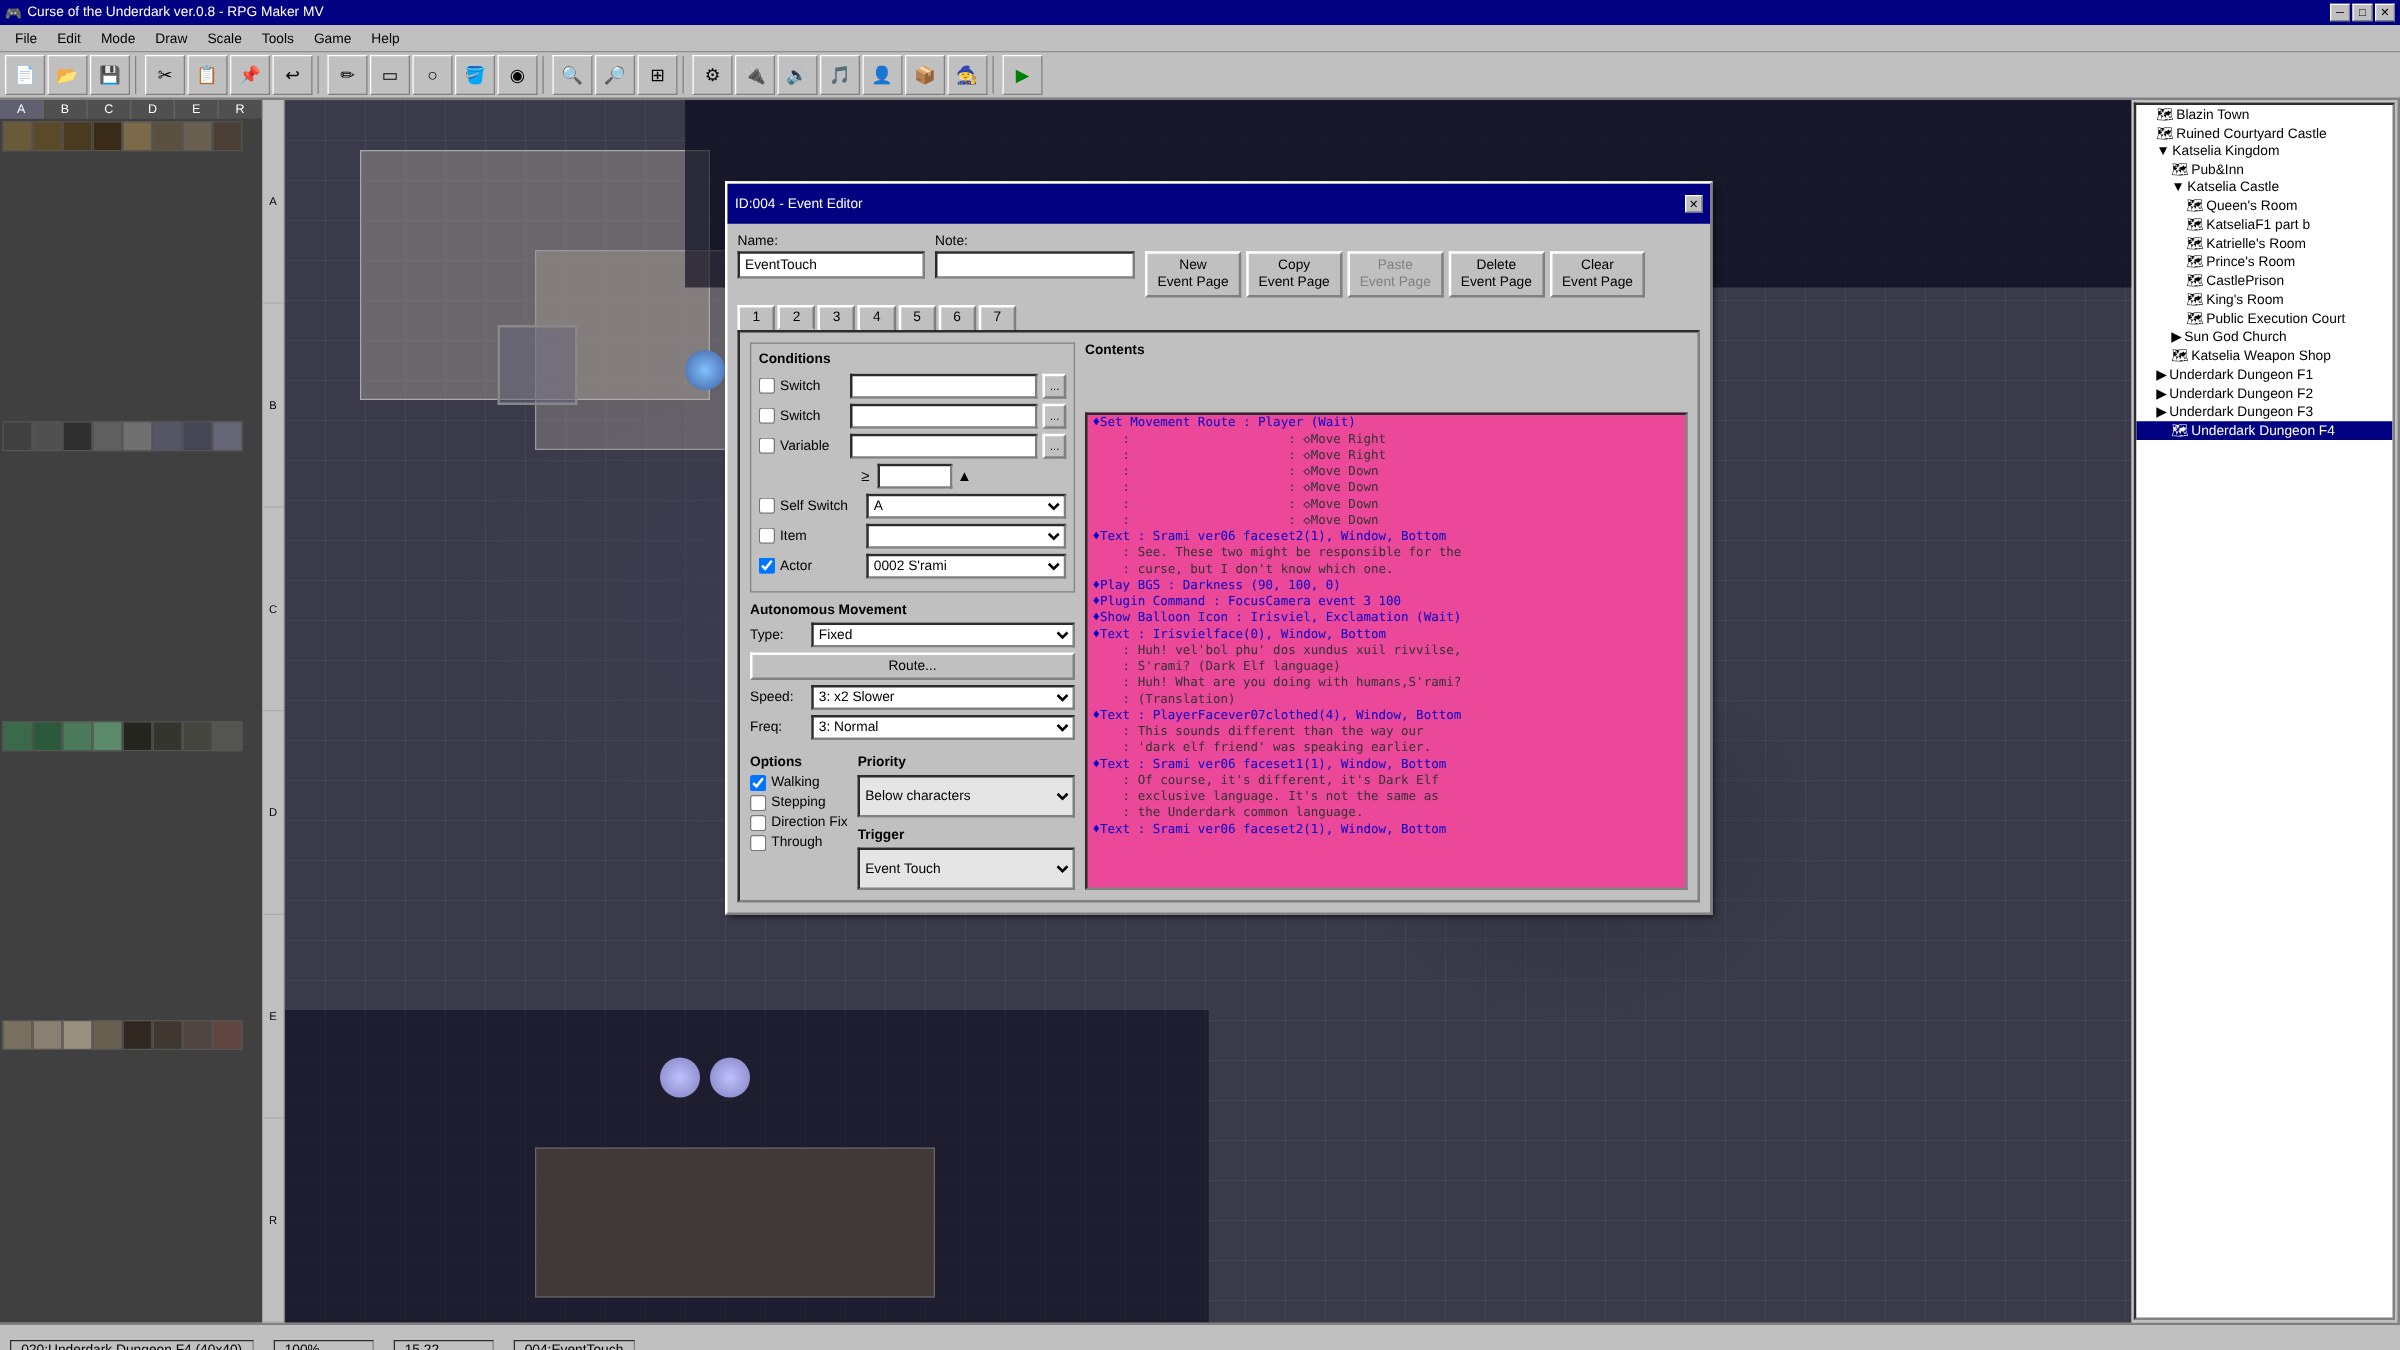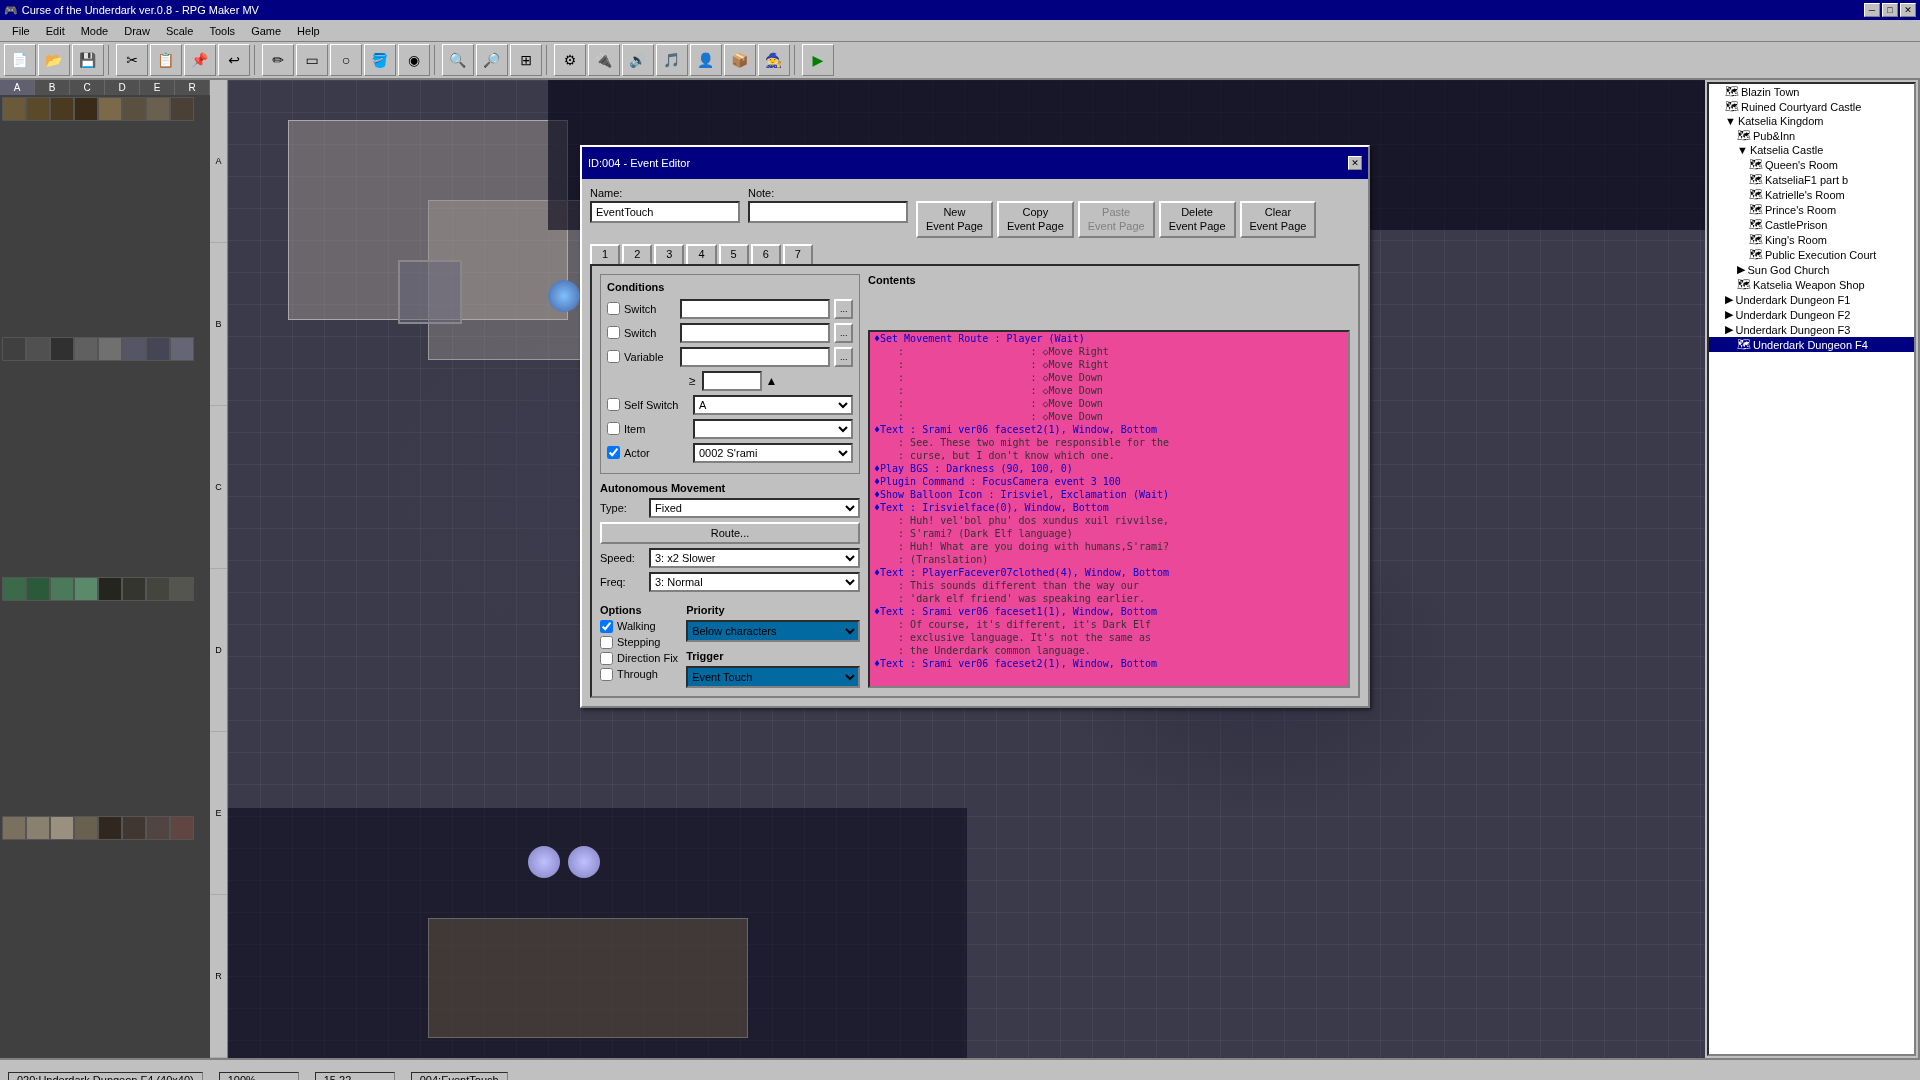--- a/index.html
+++ b/index.html
@@ -78,21 +78,21 @@
     .am-row { display: flex; align-items: center; gap: 4px; margin-bottom: 4px; }
     .am-label { width: 45px; font-size: 11px; }
     .am-select { height: 20px; flex: 1; border: 2px inset #808080; background: white; font-size: 11px; }
     .route-btn { width: 100%; height: 22px; border: 2px solid; border-color: #ffffff #808080 #808080 #ffffff; background: #c0c0c0; font-size: 11px; cursor: pointer; margin-bottom: 4px; }
     
     
     .options-section { }
     .opt-title { font-size: 11px; font-weight: bold; margin-bottom: 4px; }
     .opt-row { display: flex; align-items: center; gap: 4px; margin-bottom: 3px; }
     .pt-title { font-size: 11px; font-weight: bold; margin-bottom: 4px; }
-    .pt-select { height: 22px; width: 100%; border: 2px inset #808080; background: #0369a1; font-size: 11px; }
+    .pt-select { height: 34px; width: 100%; border: 2px inset #808080; background: #e5e5e5; font-size: 11px; }
     
     
     .right-side { flex: 1; display: flex; flex-direction: column; }
     .contents-title { font-size: 11px; font-weight: bold; margin-bottom: 4px; }
     .contents-list { flex: 1; height: 400px; border: 2px inset #808080; background: #ec4899; overflow-y: auto; font-size: 10px; font-family: monospace; margin-top: 40px; }
     .content-line { padding: 1px 4px; white-space: nowrap; cursor: pointer; }
     .cl-blue { color: #0000cc; }
     .cl-dark { color: #333; }
     
     

